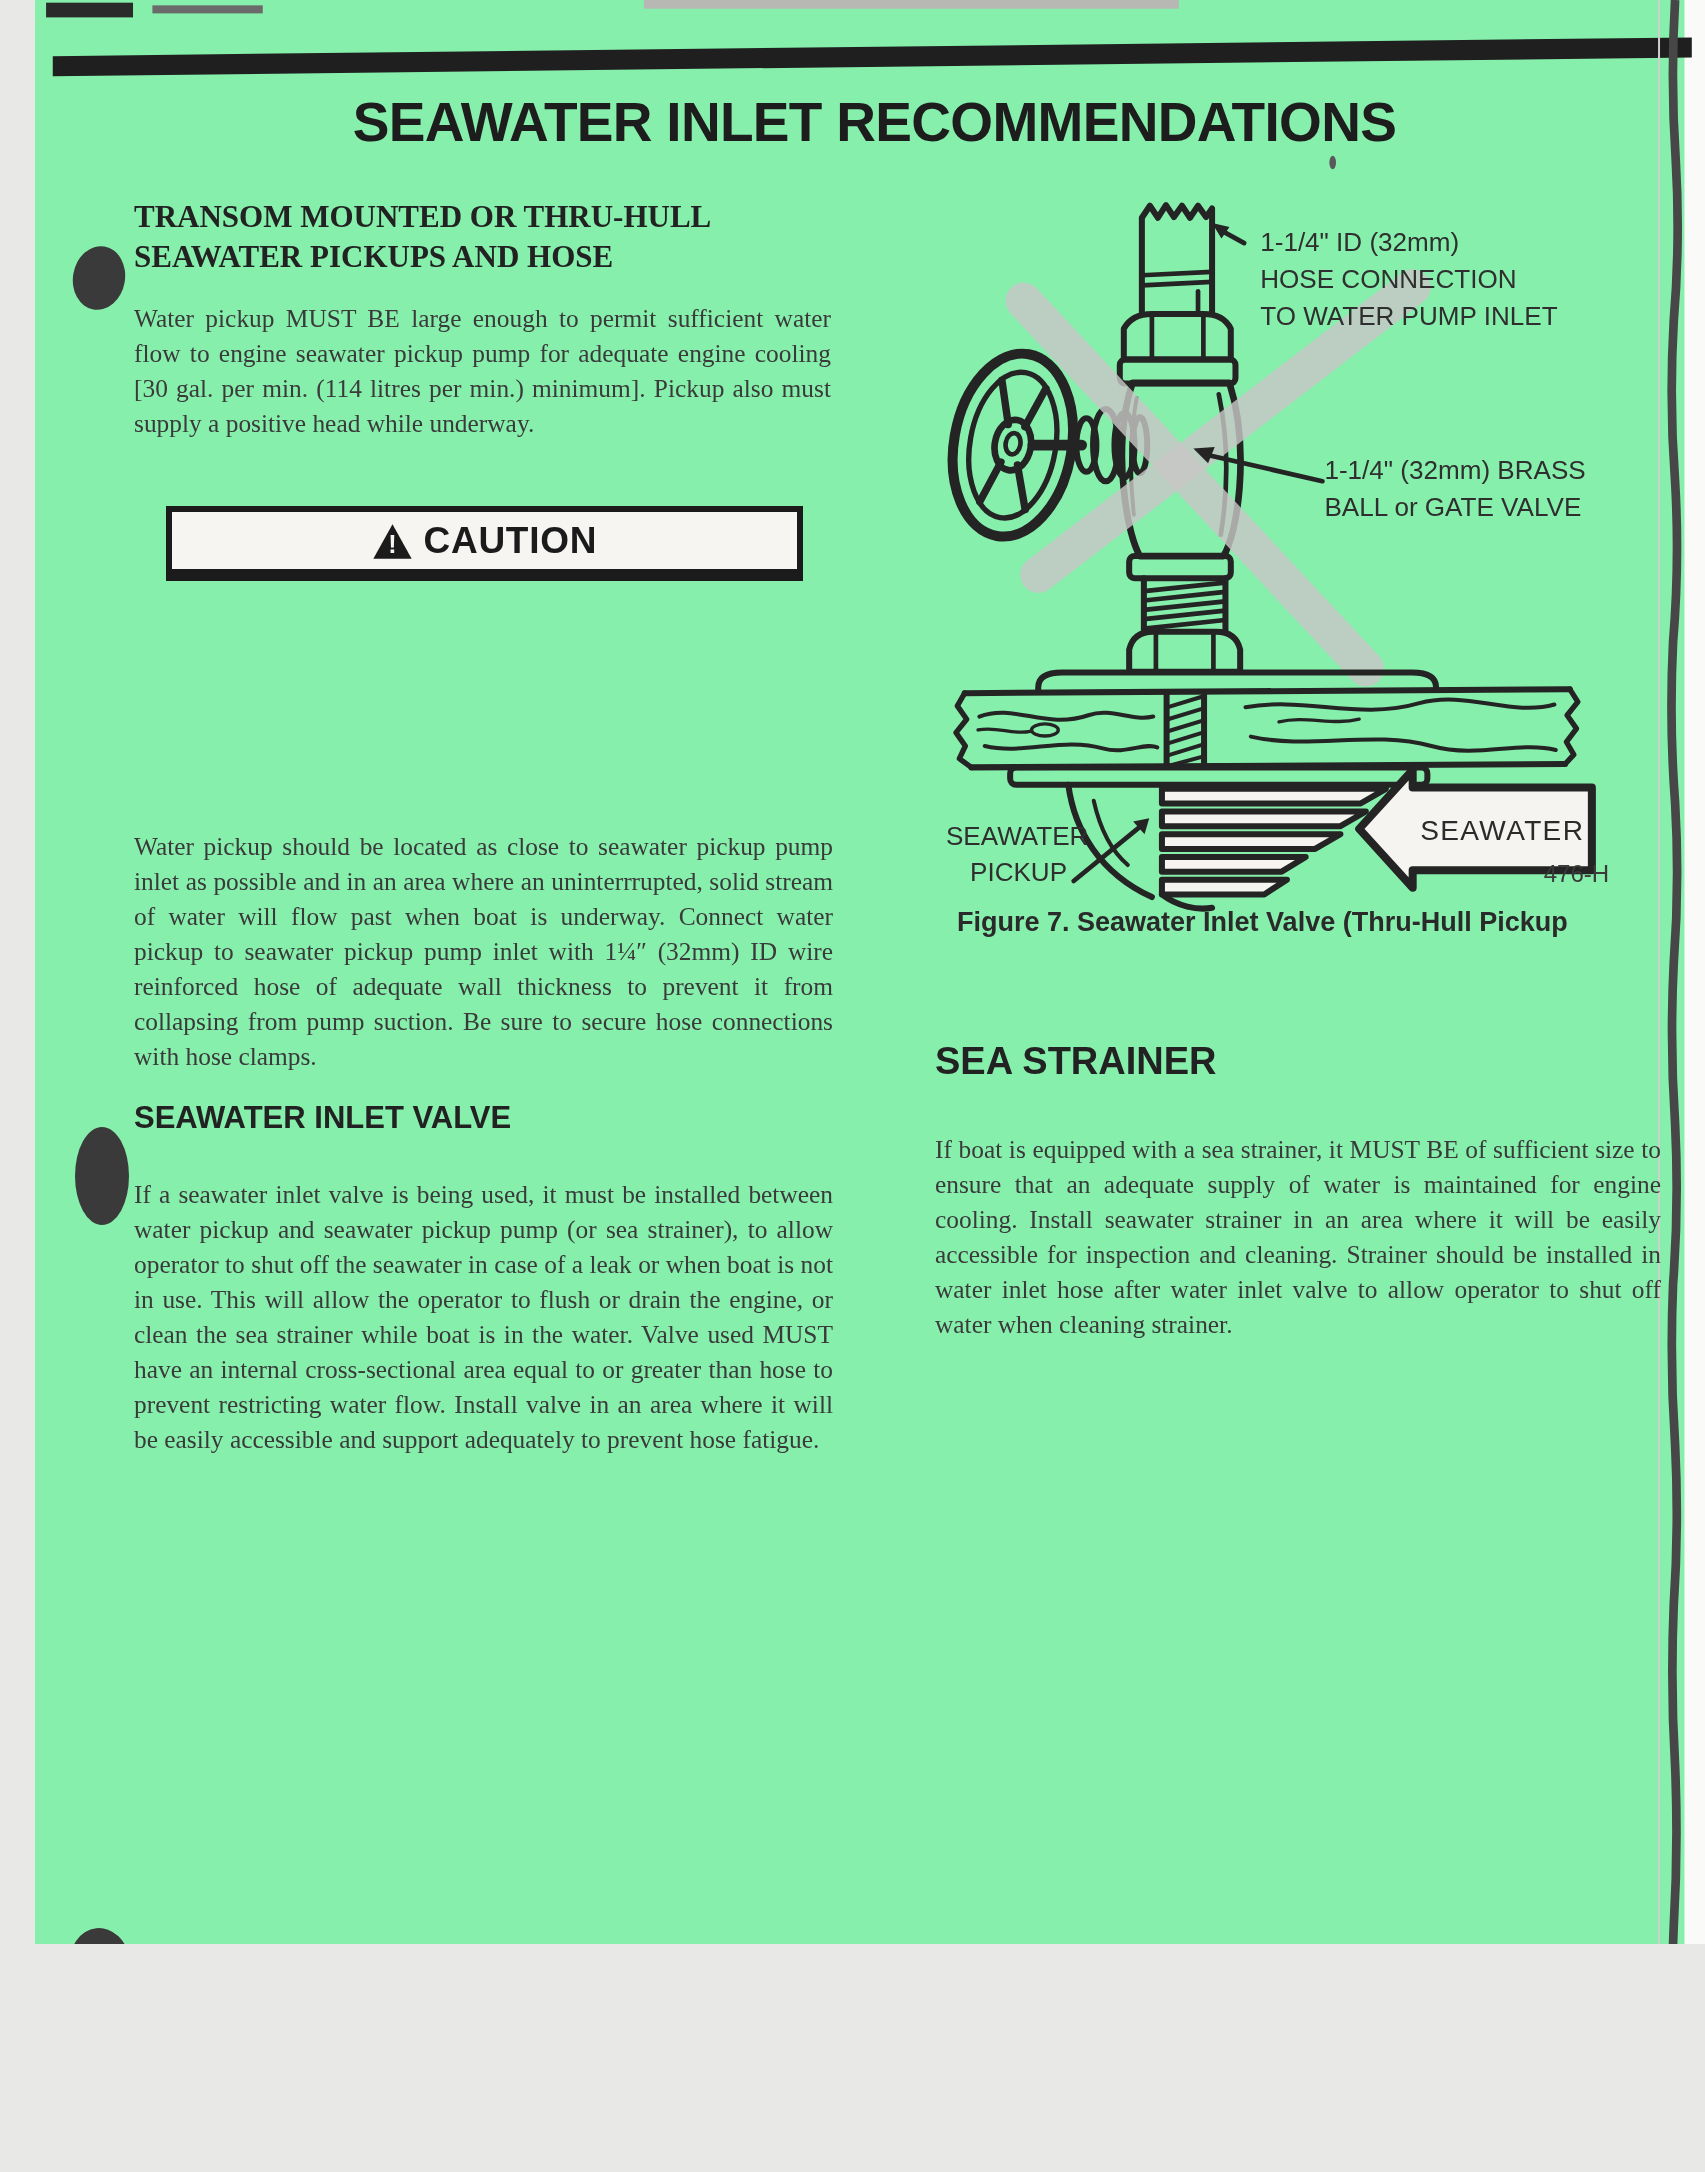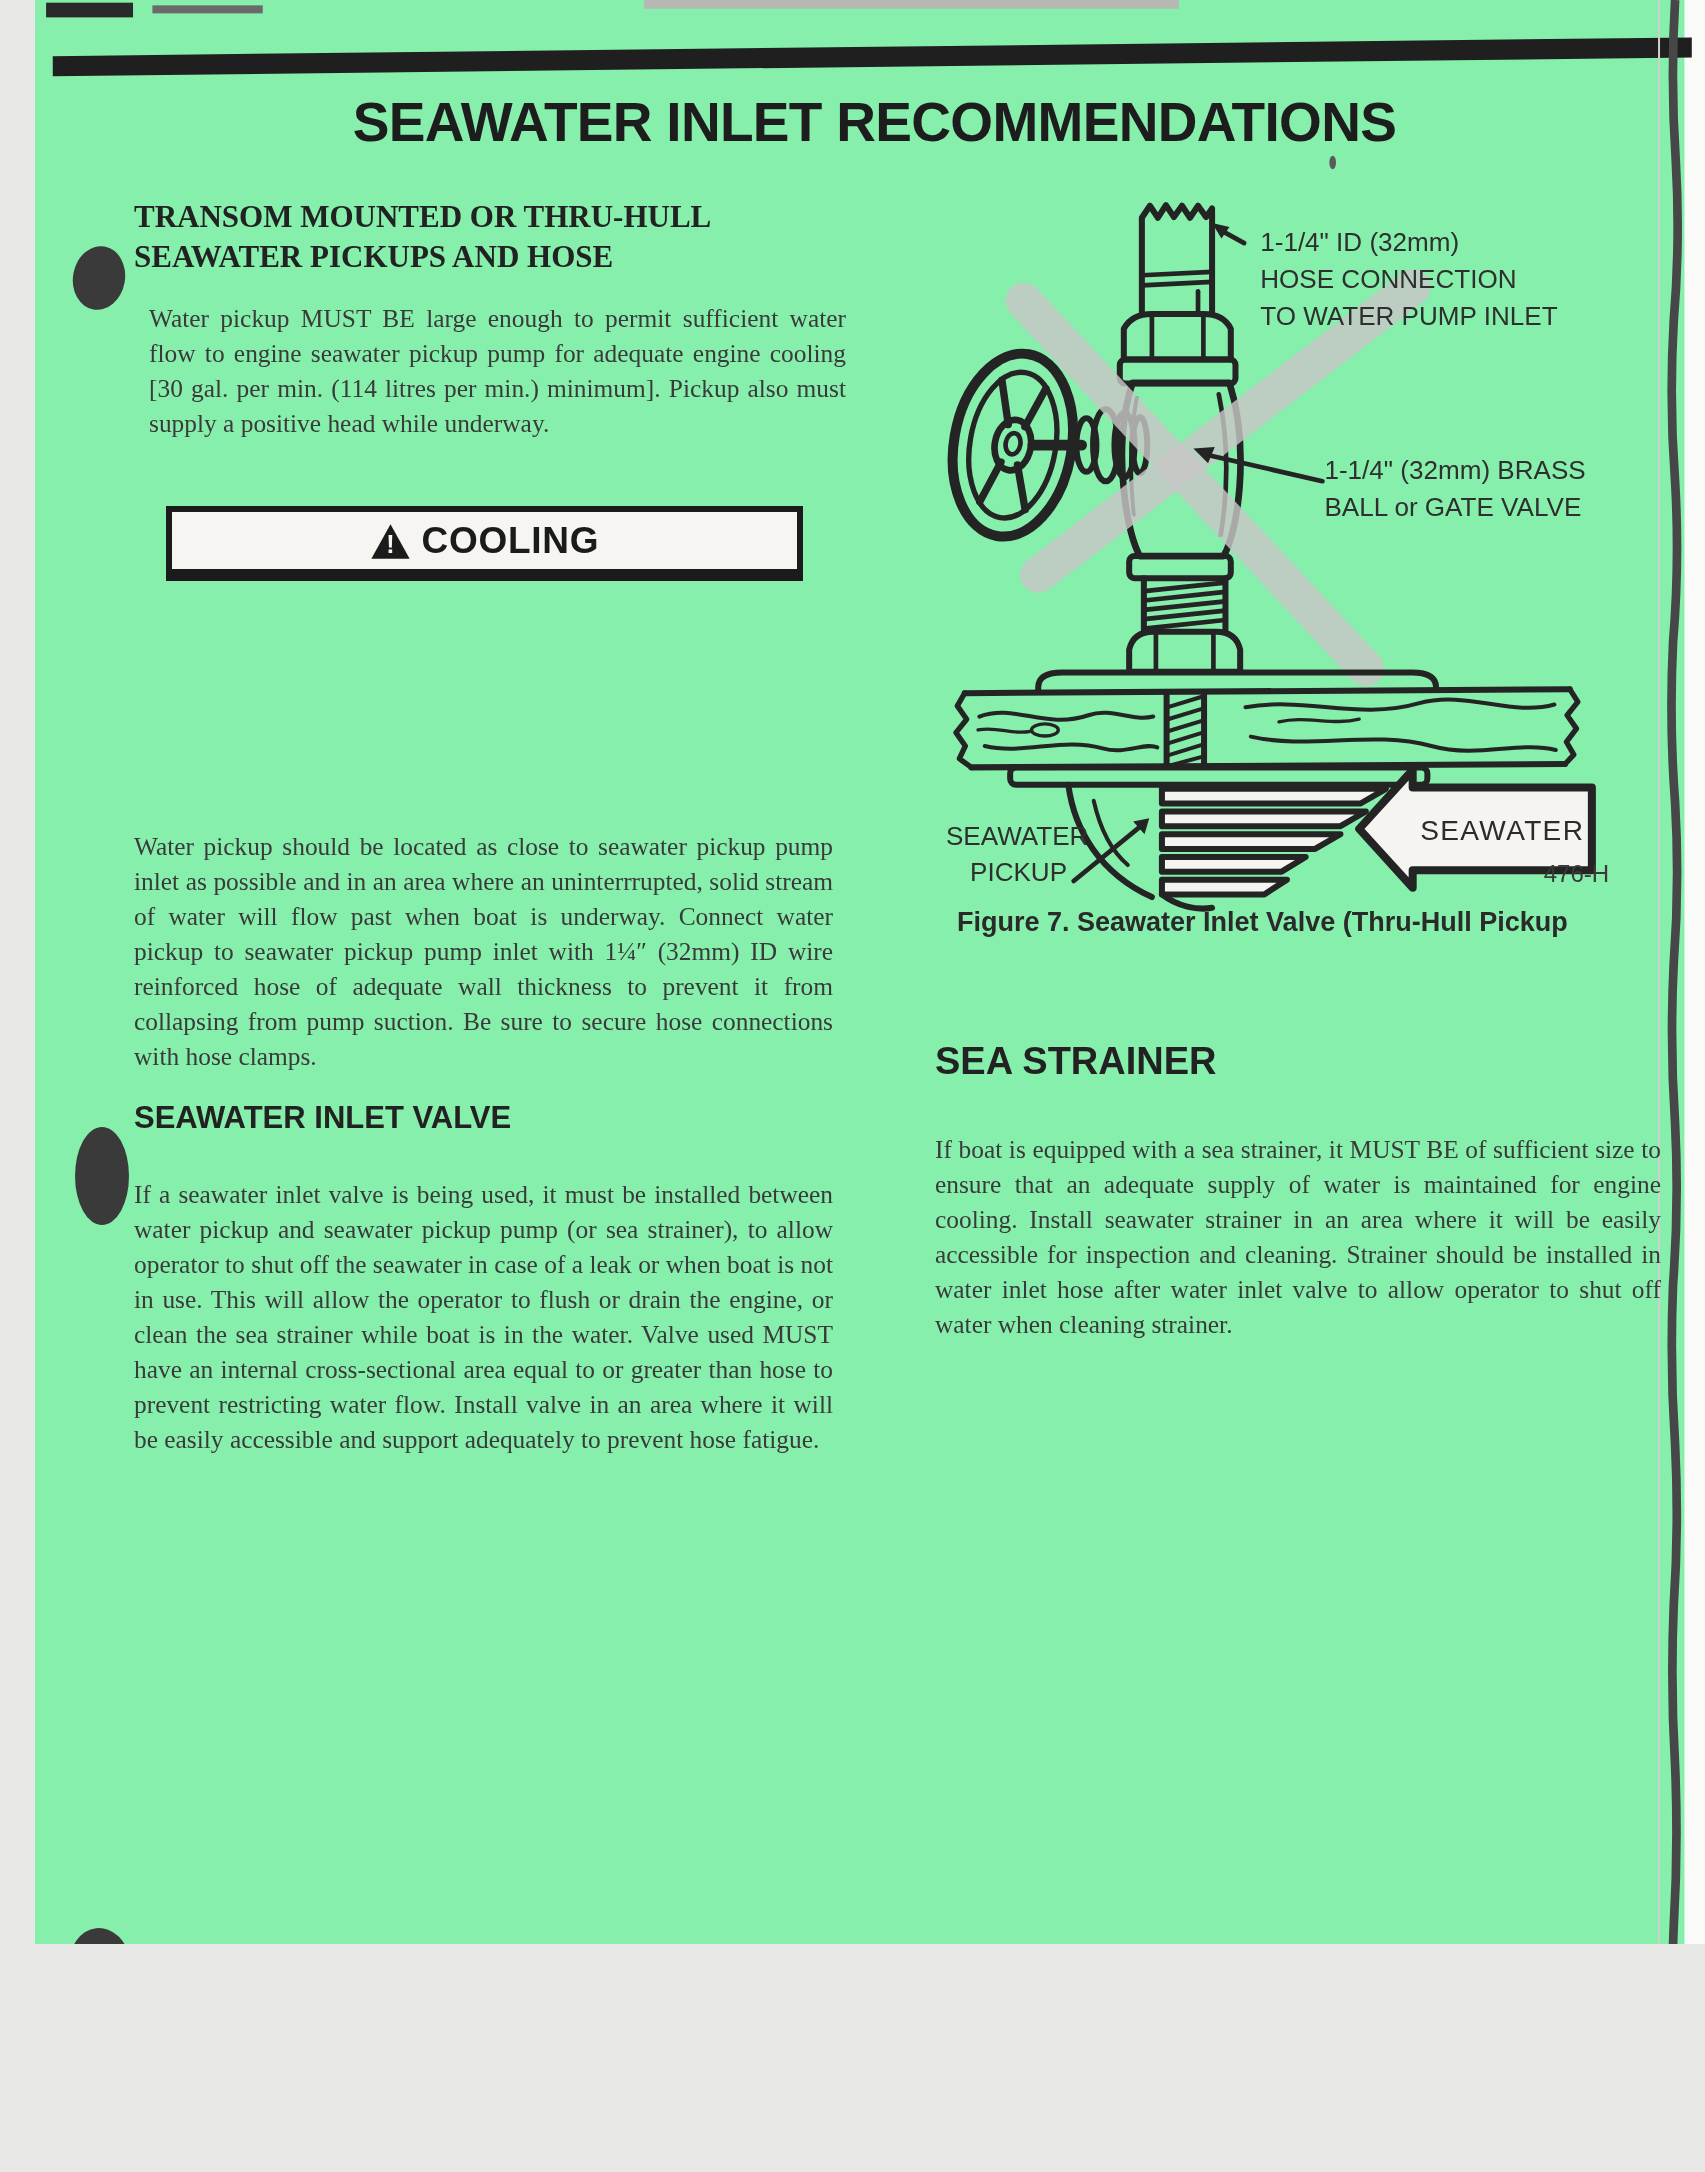--- a/index.html
+++ b/index.html
@@ -60,29 +60,29 @@
   <div class="abs dot" style="left:40px;top:1127px;width:54px;height:98px;"></div>
   <div class="abs dot" style="left:35px;top:1928px;width:60px;height:71px;transform:rotate(-6deg);"></div>
 
   <div class="abs title">SEAWATER INLET RECOMMENDATIONS</div>
 
   <div class="abs h-sans" style="left:99px;top:197px;width:709px;font-family:Liberation Serif, serif;">
     <div>TRANSOM MOUNTED OR THRU-HULL</div>
     <div>SEAWATER PICKUPS AND HOSE</div>
   </div>
 
-  <div class="abs body-p" style="left:114px;top:301px;width:697px;">Water pickup MUST BE large enough to permit sufficient water flow to engine seawater pickup pump for adequate engine cooling [30 gal. per min. (114 litres per min.) minimum]. Pickup also must supply a positive head while underway.</div>
+  <div class="abs body-p" style="left:99px;top:301px;width:697px;">Water pickup MUST BE large enough to permit sufficient water flow to engine seawater pickup pump for adequate engine cooling [30 gal. per min. (114 litres per min.) minimum]. Pickup also must supply a positive head while underway.</div>
 
   <div class="abs caution">
     <div class="caution-head">
       <svg width="41" height="37" viewBox="0 0 62 56">
         <path d="M31 2 L60 54 L2 54 Z" fill="#1b1b1b"></path>
         <text x="31" y="46" fill="#f6f5f2" font-size="38" font-weight="bold" text-anchor="middle">!</text>
       </svg>
-      <span class="caution-word">COOLING</span>
+      <span class="caution-word">CAUTION</span>
     </div>
   </div>
 
   <div class="abs body-p" style="left:99px;top:829px;width:699px;">Water pickup should be located as close to seawater pickup pump inlet as possible and in an area where an uninterrrupted, solid stream of water will flow past when boat is underway. Connect water pickup to seawater pickup pump inlet with 1¼″ (32mm) ID wire reinforced hose of adequate wall thickness to prevent it from collapsing from pump suction. Be sure to secure hose connections with hose clamps.</div>
 
   <div class="abs h-sans" style="left:99px;top:1098px;width:602px;">SEAWATER INLET VALVE</div>
 
   <div class="abs body-p" style="left:99px;top:1177px;width:699px;">If a seawater inlet valve is being used, it must be installed between water pickup and seawater pickup pump (or sea strainer), to allow operator to shut off the seawater in case of a leak or when boat is not in use. This will allow the operator to flush or drain the engine, or clean the sea strainer while boat is in the water. Valve used MUST have an internal cross-sectional area equal to or greater than hose to prevent restricting water flow. Install valve in an area where it will be easily accessible and support adequately to prevent hose fatigue.</div>
 
   <svg class="abs" style="left:896px;top:187px;" width="736" height="789" viewBox="0 0 1100 1180" fill="none" stroke="#242424" stroke-linecap="round" stroke-linejoin="round">

